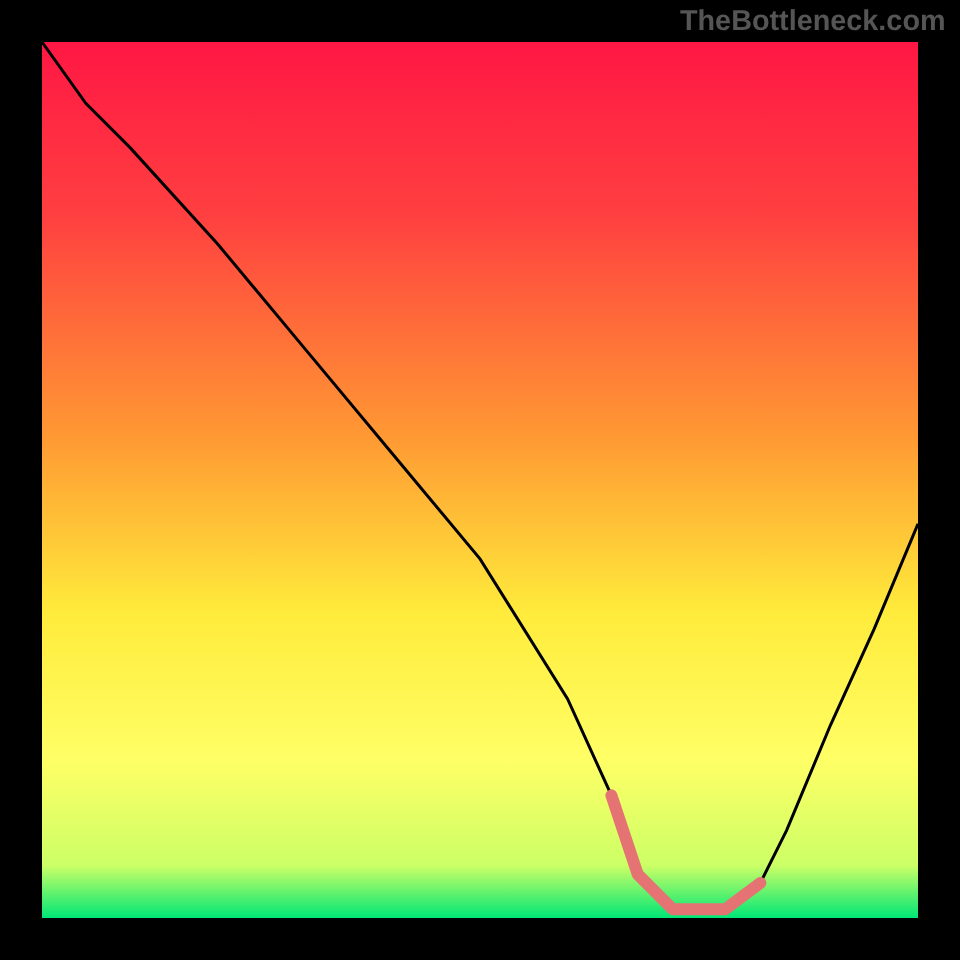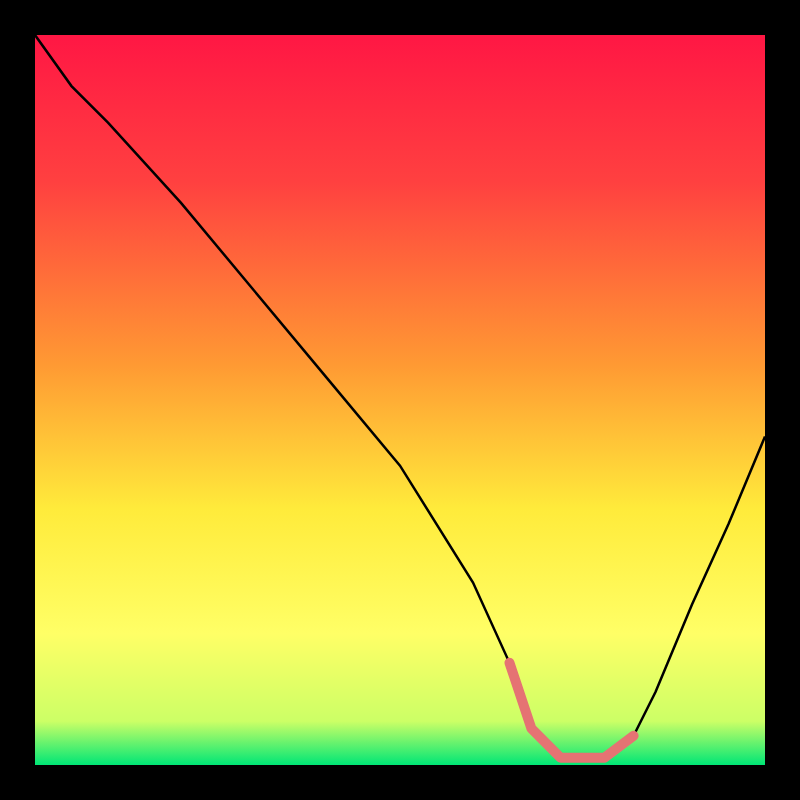--- a/index.html
+++ b/index.html
@@ -34,20 +34,21 @@
     height: 730px;
   }
   svg {
     display: block;
   }
 </style>
 </head>
 <body>
 
 <div class="container">
+  <div class="watermark">TheBottleneck.com</div>
   <div class="plot-area">
     <svg id="chart-svg" width="730" height="730" viewBox="0 0 730 730">
       <defs>
         <linearGradient id="bg-grad" x1="0" y1="0" x2="0" y2="1">
             <stop offset="0%" stop-color="#ff1744"></stop>
             <stop offset="20%" stop-color="#ff4040"></stop>
             <stop offset="45%" stop-color="#ff9933"></stop>
             <stop offset="65%" stop-color="#ffeb3b"></stop>
             <stop offset="82%" stop-color="#ffff66"></stop>
             <stop offset="94%" stop-color="#ccff66"></stop>

